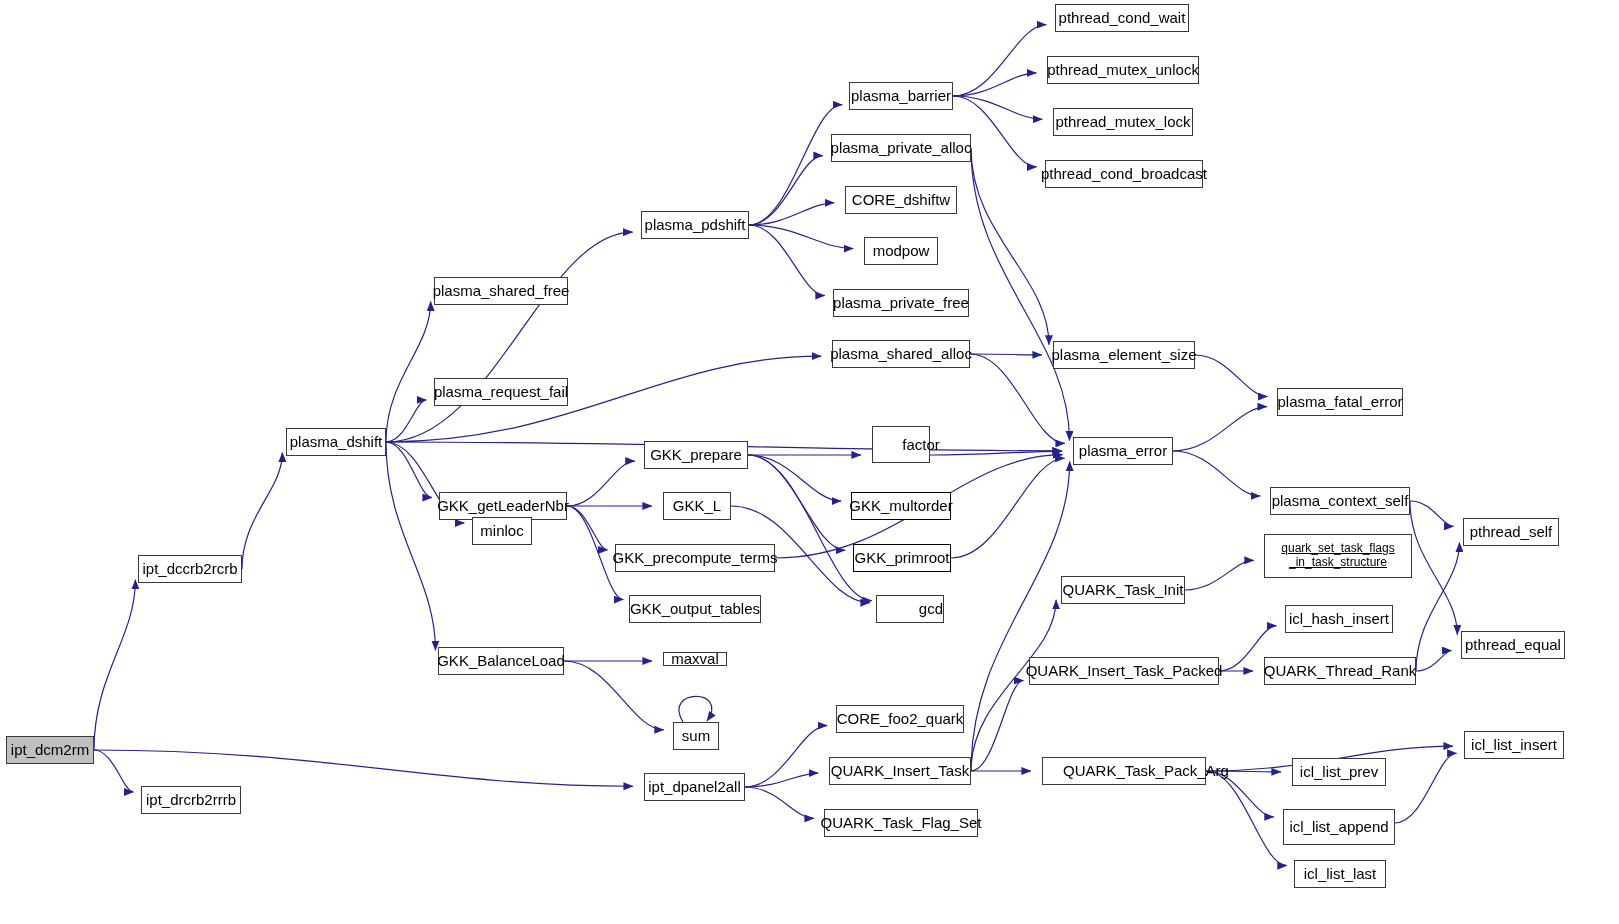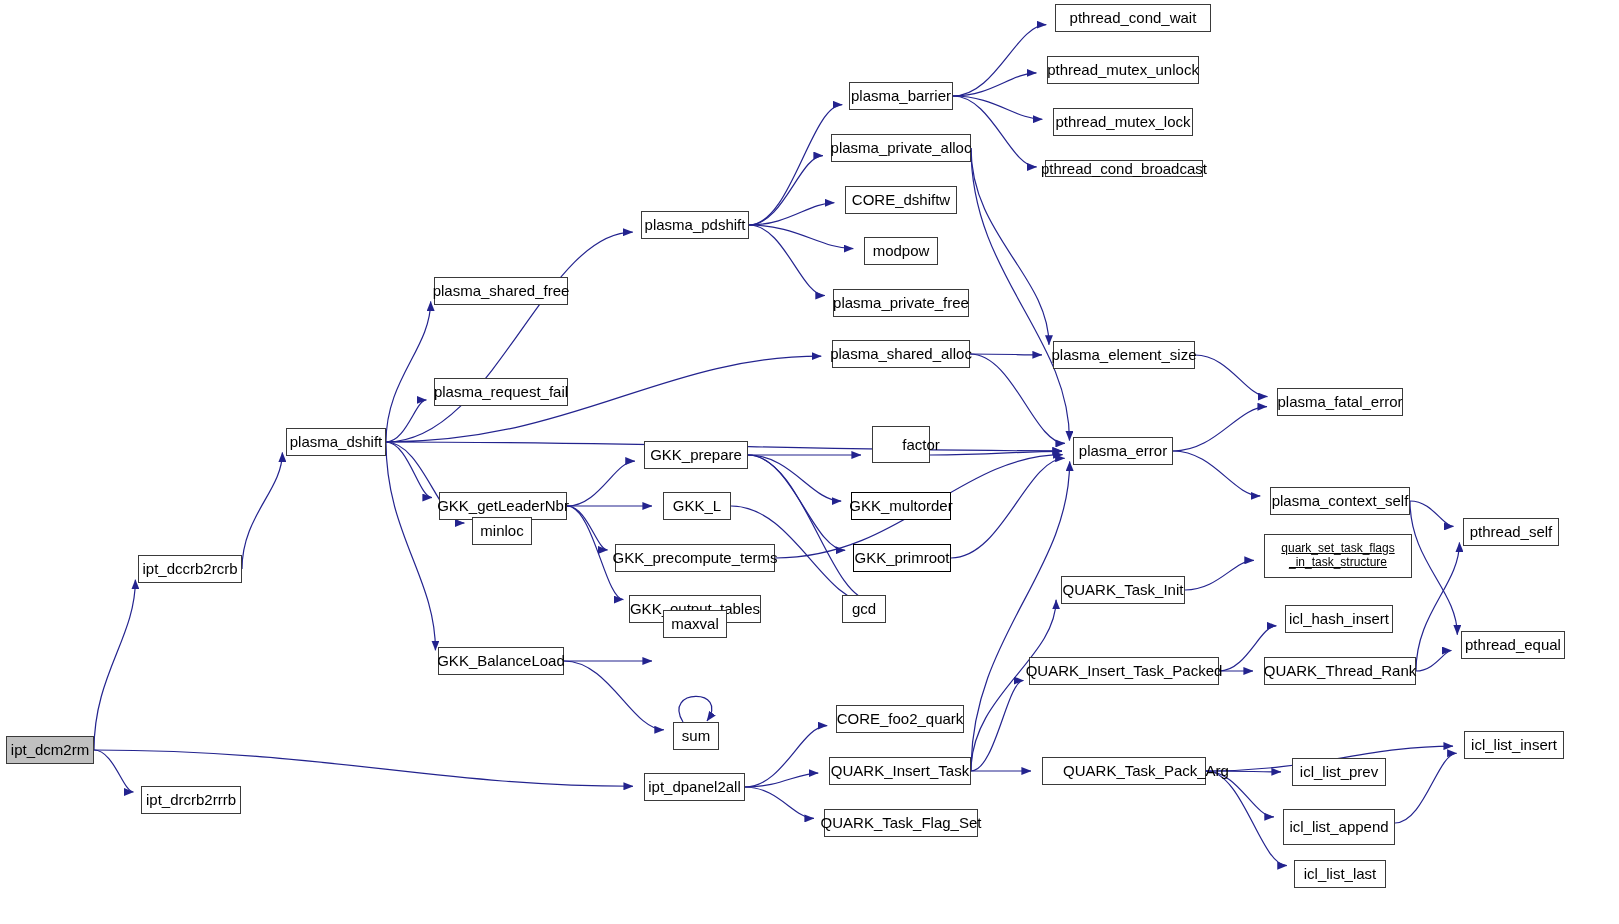--- a/index.html
+++ b/index.html
@@ -96,40 +96,40 @@
       <div class="node" style="left: 286px; top: 428px; width: 100px; height: 28px;"><span>plasma_dshift</span></div>
       <div class="node" style="left: 641px; top: 211px; width: 108px; height: 28px;"><span>plasma_pdshift</span></div>
       <div class="node" style="left: 434px; top: 277px; width: 134px; height: 28px;"><span>plasma_shared_free</span></div>
       <div class="node" style="left: 434px; top: 378px; width: 134px; height: 28px;"><span>plasma_request_fail</span></div>
       <div class="node" style="left: 849px; top: 82px; width: 104px; height: 28px;"><span>plasma_barrier</span></div>
       <div class="node" style="left: 831px; top: 134px; width: 140px; height: 28px;"><span>plasma_private_alloc</span></div>
       <div class="node" style="left: 845px; top: 186px; width: 112px; height: 28px;"><span>CORE_dshiftw</span></div>
       <div class="node" style="left: 864px; top: 237px; width: 74px; height: 28px;"><span>modpow</span></div>
       <div class="node" style="left: 833px; top: 289px; width: 136px; height: 28px;"><span>plasma_private_free</span></div>
       <div class="node" style="left: 832px; top: 340px; width: 138px; height: 28px;"><span>plasma_shared_alloc</span></div>
-      <div class="node" style="left: 1055px; top: 4px; width: 156px; height: 28px;"><span>pthread_cond_wait</span></div>
+      <div class="node" style="left: 1055px; top: 4px; width: 134px; height: 28px;"><span>pthread_cond_wait</span></div>
       <div class="node" style="left: 1047px; top: 56px; width: 152px; height: 28px;"><span>pthread_mutex_unlock</span></div>
       <div class="node" style="left: 1053px; top: 108px; width: 140px; height: 28px;"><span>pthread_mutex_lock</span></div>
-      <div class="node" style="left: 1045px; top: 160px; width: 158px; height: 17px;"><span>pthread_cond_broadcast</span></div>
+      <div class="node" style="left: 1045px; top: 160px; width: 158px; height: 28px;"><span>pthread_cond_broadcast</span></div>
       <div class="node" style="left: 1053px; top: 341px; width: 142px; height: 28px;"><span>plasma_element_size</span></div>
       <div class="node" style="left: 1277px; top: 388px; width: 126px; height: 28px;"><span>plasma_fatal_error</span></div>
       <div class="node" style="left: 1073px; top: 437px; width: 100px; height: 28px;"><span>plasma_error</span></div>
       <div class="node" style="left: 1270px; top: 487px; width: 140px; height: 28px;"><span>plasma_context_self</span></div>
       <div class="node" style="left: 644px; top: 441px; width: 104px; height: 28px;"><span>GKK_prepare</span></div>
       <div class="node" style="left: 439px; top: 492px; width: 128px; height: 28px;"><span>GKK_getLeaderNbr</span></div>
       <div class="node" style="left: 663px; top: 492px; width: 68px; height: 28px;"><span>GKK_L</span></div>
       <div class="node" style="left: 472px; top: 517px; width: 60px; height: 28px;"><span>minloc</span></div>
       <div class="node" style="left: 615px; top: 544px; width: 160px; height: 28px;"><span>GKK_precompute_terms</span></div>
       <div class="node" style="left: 629px; top: 595px; width: 132px; height: 28px;"><span>GKK_output_tables</span></div>
       <div class="node" style="left: 872px; top: 426px; width: 58px; height: 37px; padding-left: 40px;"><span>factor</span></div>
       <div class="node redb" style="left: 851px; top: 492px; width: 100px; height: 28px;"><span>GKK_multorder</span></div>
       <div class="node redb" style="left: 853px; top: 544px; width: 98px; height: 28px;"><span>GKK_primroot</span></div>
-      <div class="node" style="left: 842px; top: 595px; width: 44px; height: 28px;"><span>gcd</span></div>
+      <div class="node" style="left: 876px; top: 595px; width: 68px; height: 28px; justify-content: flex-end;"><span>gcd</span></div>
       <div class="node" style="left: 438px; top: 647px; width: 126px; height: 28px;"><span>GKK_BalanceLoad</span></div>
-      <div class="node" style="left: 663px; top: 610px; width: 64px; height: 28px;"><span>maxval</span></div>
+      <div class="node" style="left: 663px; top: 652px; width: 64px; height: 14px;"><span>maxval</span></div>
       <div class="node" style="left: 673px; top: 722px; width: 46px; height: 28px;"><span>sum</span></div>
       <div class="node" style="left: 1061px; top: 576px; width: 124px; height: 28px;"><span>QUARK_Task_Init</span></div>
       <div class="node two" style="left: 1264px; top: 534px; width: 148px; height: 44px;"><span>quark_set_task_flags
 _in_task_structure</span></div>
       <div class="node" style="left: 1285px; top: 605px; width: 108px; height: 28px;"><span>icl_hash_insert</span></div>
       <div class="node" style="left: 1029px; top: 657px; width: 190px; height: 28px;"><span>QUARK_Insert_Task_Packed</span></div>
       <div class="node" style="left: 1264px; top: 657px; width: 152px; height: 28px;"><span>QUARK_Thread_Rank</span></div>
       <div class="node" style="left: 1463px; top: 518px; width: 96px; height: 28px;"><span>pthread_self</span></div>
       <div class="node" style="left: 1461px; top: 631px; width: 104px; height: 28px;"><span>pthread_equal</span></div>
       <div class="node" style="left: 836px; top: 705px; width: 128px; height: 28px;"><span>CORE_foo2_quark</span></div>

